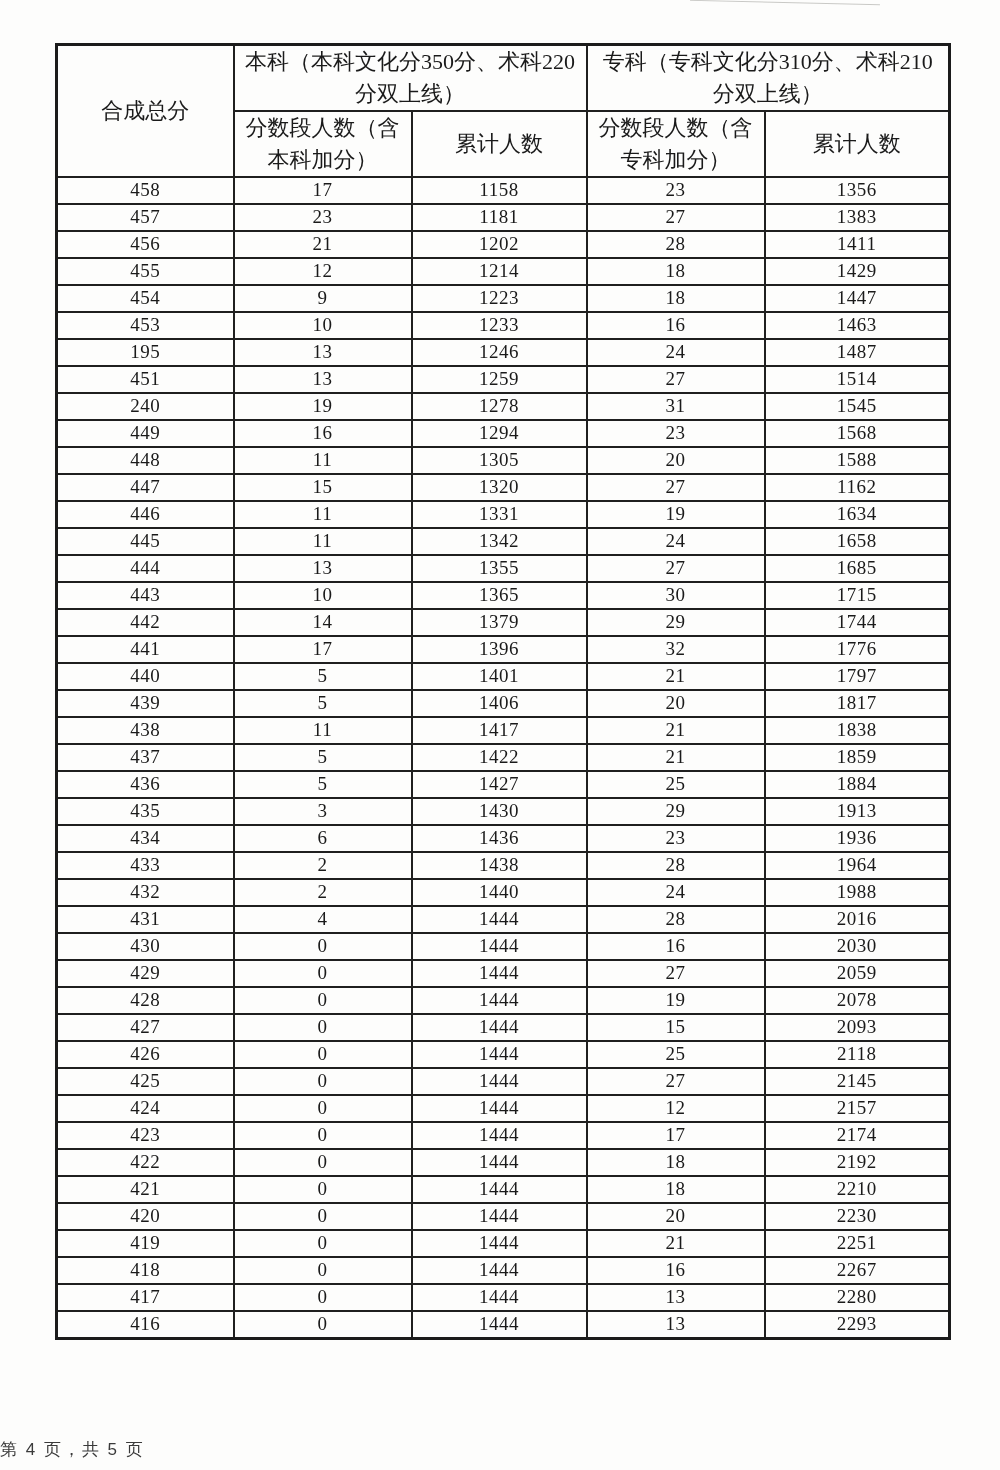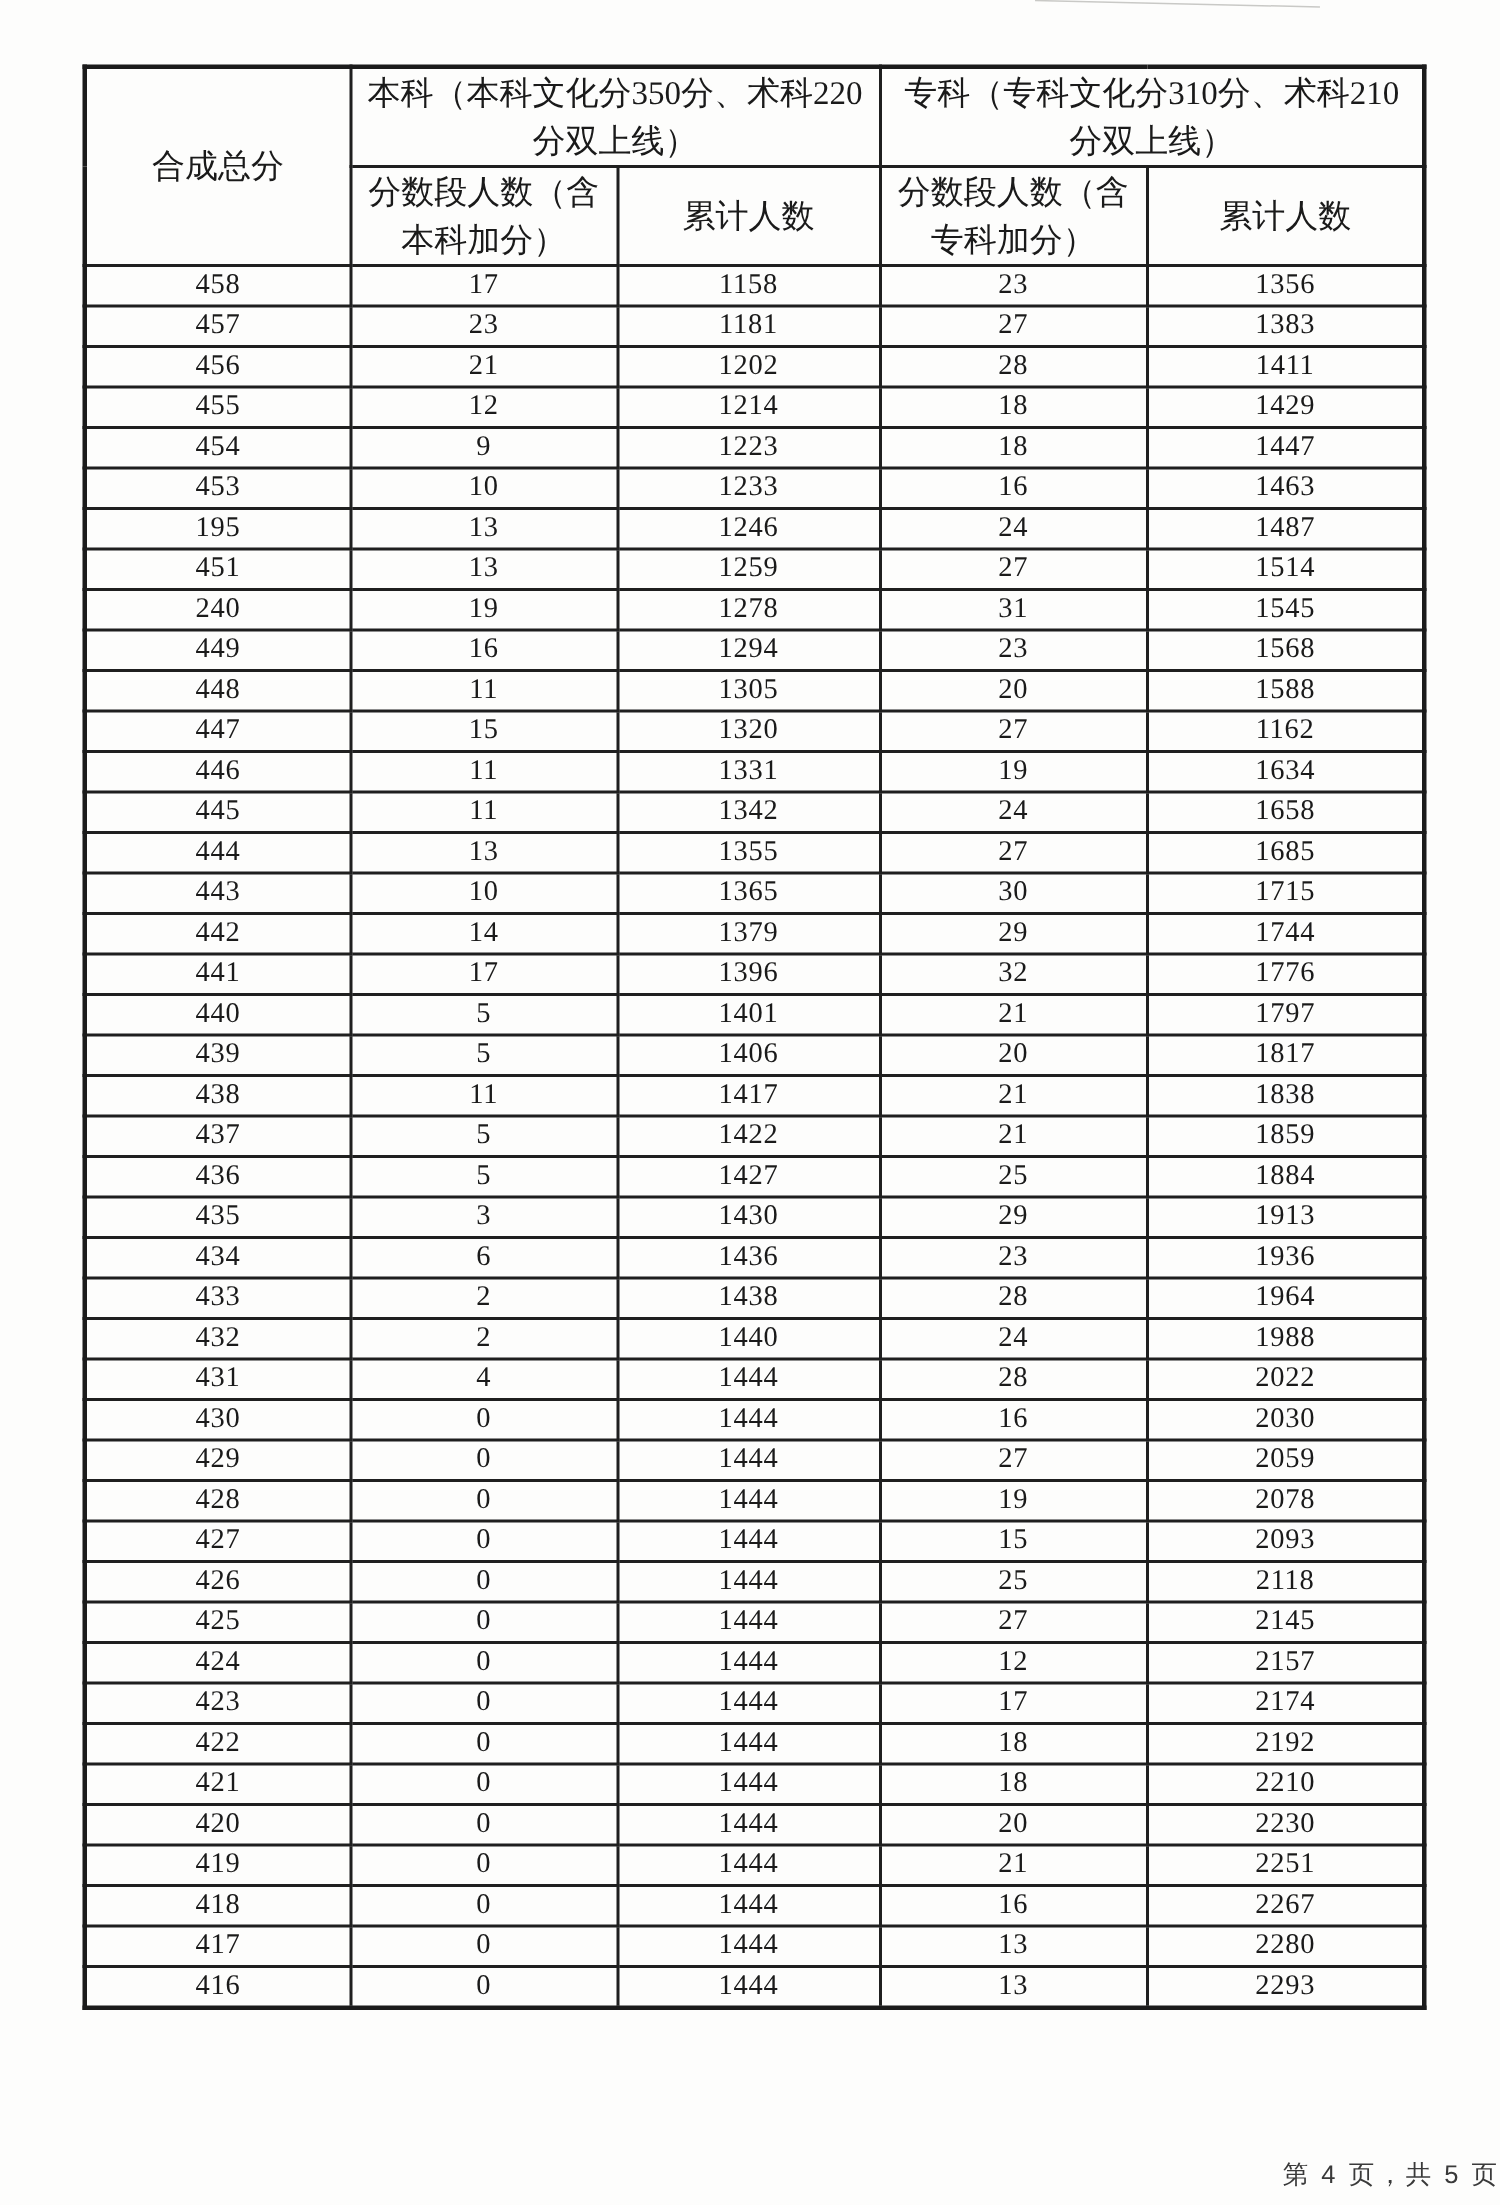--- a/index.html
+++ b/index.html
@@ -48,21 +48,21 @@
     font-size: 19px;
     height: 25px;
     line-height: 1.1;
     letter-spacing: 0.5px;
   }
   .footer {
     position: absolute;
     left: 0;
     width: 100%;
     top: 1438px;
-    text-align: right;
+    text-align: left;
     font-family: "Liberation Sans", "DejaVu Sans", sans-serif;
     font-size: 17px;
     color: #3a3a3a;
     letter-spacing: 2px;
   }
   
   .scan-artifact {
     position: absolute;
     top: 2px;
     left: 690px;
@@ -287,21 +287,21 @@
           <td>2</td>
           <td>1440</td>
           <td>24</td>
           <td>1988</td>
         </tr>
         <tr>
           <td>431</td>
           <td>4</td>
           <td>1444</td>
           <td>28</td>
-          <td>2022</td>
+          <td>2016</td>
         </tr>
         <tr>
           <td>430</td>
           <td>0</td>
           <td>1444</td>
           <td>16</td>
           <td>2030</td>
         </tr>
         <tr>
           <td>429</td>

